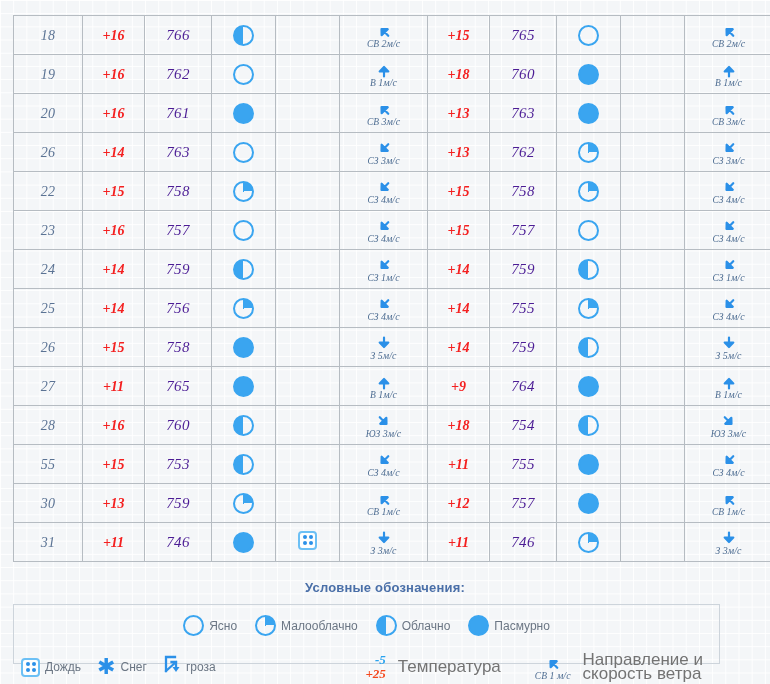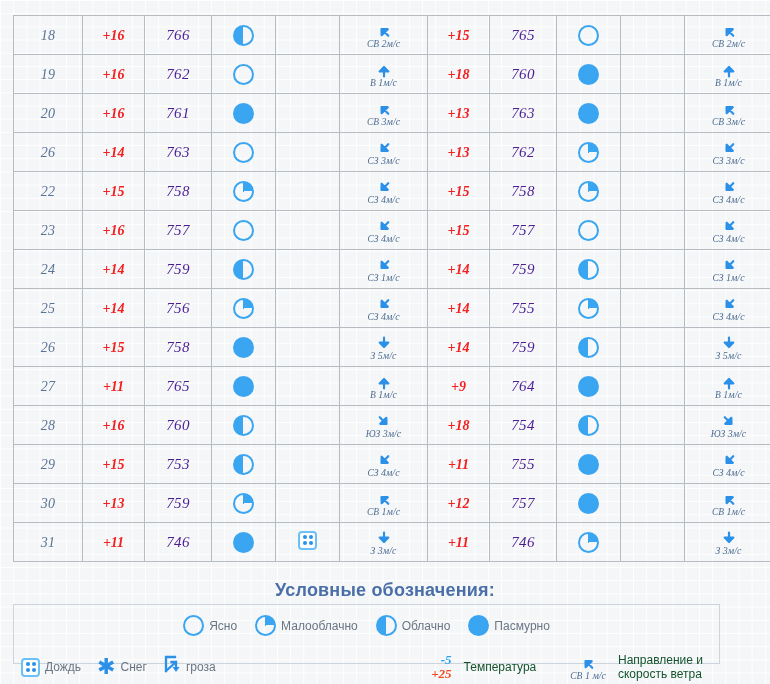--- a/index.html
+++ b/index.html
@@ -96,21 +96,21 @@
     color:#4e6d92;
     margin-top:-1px;
     white-space:nowrap;
   }
   .wind .lbl .dir{font-size:9.5px;}
 
   
   .legend-title{
     position:absolute;left:0;top:564px;width:770px;
     text-align:center;
-    font-size:18px;font-weight:bold;color:#4a6fa8;
+    font-size:13px;font-weight:bold;color:#4a6fa8;
     letter-spacing:0.2px;
   }
   .legend-box{
     position:absolute;left:13px;top:588px;width:707px;height:60px;
     border:1px solid #cdd4db;border-top:1px solid #cdd4db;
     box-sizing:border-box;
   }
   .legend-row1{
     position:absolute;left:0;top:10px;width:100%;
     display:flex;justify-content:center;align-items:center;gap:18px;
@@ -122,21 +122,21 @@
     display:flex;align-items:center;
   }
   .lg2a{display:flex;align-items:center;gap:16px;padding-left:7px;}
   .lg2b{display:flex;align-items:center;gap:12px;margin-left:auto;padding-right:16px;}
   .temp-key{
     font-family:"Liberation Serif", serif;font-style:italic;font-weight:bold;
     font-size:13px;line-height:14px;text-align:right;
   }
   .temp-key .cold{color:#29a3ef;}
   .temp-key .hot{color:#f4481e;}
-  .keylabel{font-size:12px;color:#14532d;line-height:14px;}
+  .keylabel{font-size:17px;color:#737373;line-height:14px;}
 </style>
 </head>
 <body>
 
 <div class="sheet">
 
   <table class="wx">
     <colgroup>
       <col class="c-day">
         <col class="c-temp">
@@ -530,21 +530,21 @@
                   <g transform="rotate(225 10 8.5)">
                     <path d="M16 8.5 L8 8.5 M11 4.2 L6.5 8.5 L11 12.8 Z" fill="#2b90e8" stroke="#2b90e8" stroke-width="2.2" stroke-linecap="round" stroke-linejoin="round"></path>
                   </g>
                 </svg>
               </span>
               <span class="lbl"><span class="dir">ЮЗ</span> 3м/с</span>
             </div>
           </td>
         </tr>
         <tr>
-          <td><span class="day">29</span></td>
+          <td><span class="day">55</span></td>
           <td><span class="temp">+15</span></td>
           <td><span class="press">753</span></td>
           <td><span class="cl cl-cloudy"></span></td>
           <td></td>
           <td>
             <div class="wind">
               <span class="arw">
                 <svg width="20" height="17" viewBox="0 0 20 17">
                   <g transform="rotate(315 10 8.5)">
                     <path d="M16 8.5 L8 8.5 M11 4.2 L6.5 8.5 L11 12.8 Z" fill="#2b90e8" stroke="#2b90e8" stroke-width="2.2" stroke-linecap="round" stroke-linejoin="round"></path>

